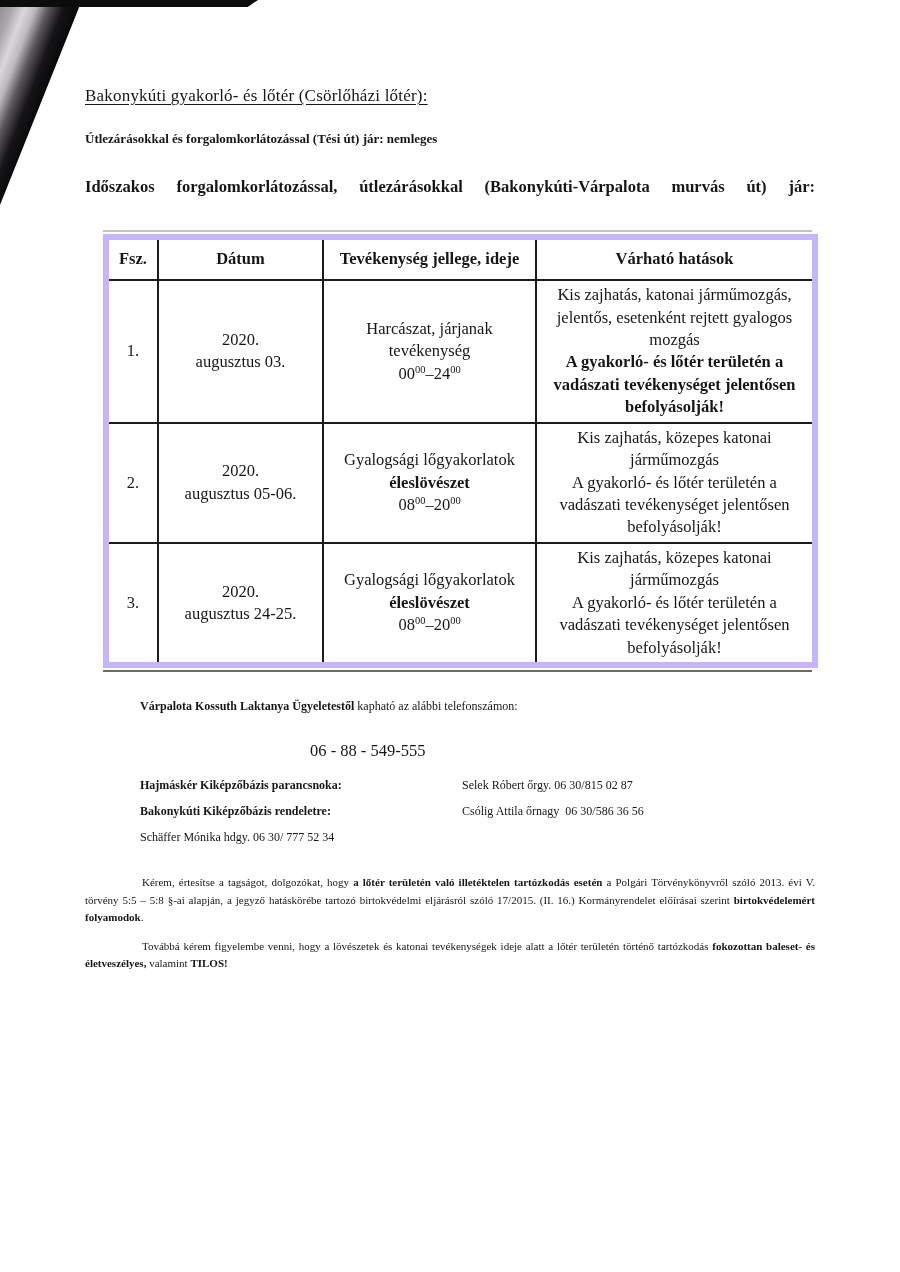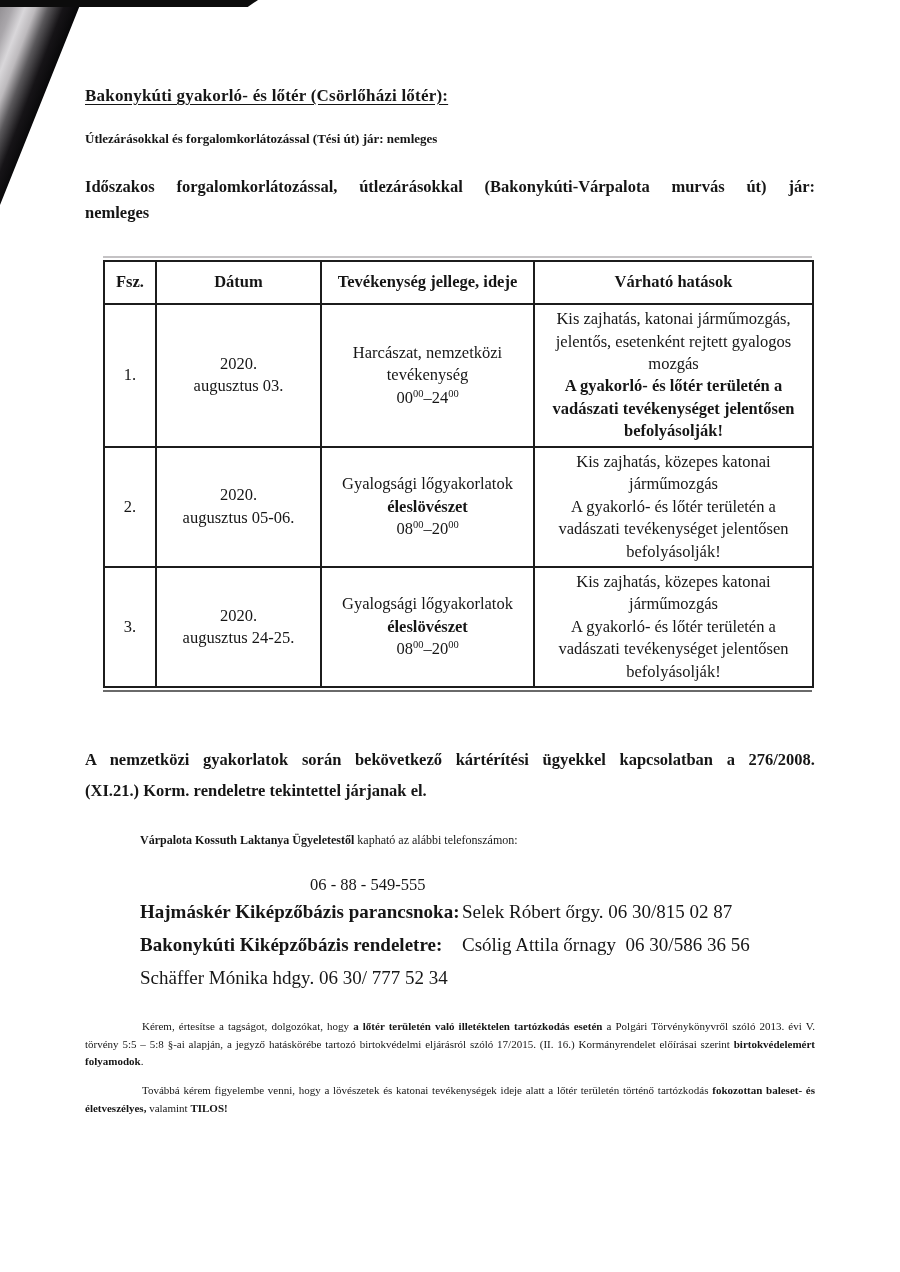--- a/index.html
+++ b/index.html
@@ -24,39 +24,39 @@
   .scan-topbar {
     position: absolute; top: 0; left: 0; width: 258px; height: 7px;
     background: #0c0c0c;
     clip-path: polygon(0 0, 100% 0, 96% 100%, 0 100%);
     pointer-events: none;
   }
 
   .page { padding: 86px 85px 0 85px; }
 
   .doc-title {
-    font-size: 17px; font-weight: bold;
+    font-size: 17px; font-weight: normal;
     text-decoration: underline;
     text-underline-offset: 3px;
     margin-bottom: 25px;
     letter-spacing: .2px;
   }
   .road-note-1 { font-size: 13px; font-weight: bold; margin-bottom: 27px; }
   .road-note-2 { font-size: 16.5px; font-weight: bold; line-height: 1.58; margin-bottom: 30px; }
   .just-line { text-align: justify; text-align-last: justify; }
 
   
   .table-wrap {
     margin-left: 18px; width: 709px;
     border-top: 2px solid #c4c2c4; border-bottom: 2px solid #6a6a6a;
     padding: 2px 0 2px 0;
   }
   table.schedule {
     width: 100%; border-collapse: collapse; table-layout: fixed;
-    border: 1px solid #c4b5fd;
+    border: 6px solid #c4b5fd;
   }
   table.schedule th, table.schedule td {
     border: 2px solid #1c1c1c;
     font-size: 16.5px;
     text-align: center; vertical-align: middle;
     padding: 3px 6px;
     line-height: 1.36;
   }
   table.schedule th { font-weight: bold; height: 43px; line-height: 1.25; }
   col.c-num { width: 52px; }
@@ -71,21 +71,21 @@
   sup { font-size: 10.5px; line-height: 0; vertical-align: super; }
 
   
   .legal-note { font-size: 16.5px; font-weight: bold; line-height: 1.85; margin-top: 53px; }
   .info-heading {
     font-size: 16.5px; margin-top: 21px;
     text-decoration: underline; text-underline-offset: 3px;
   }
   .duty-line { font-size: 12px; margin-top: 27px; padding-left: 55px; }
   .phone-line { font-size: 16.5px; font-weight: normal; margin-top: 27px; padding-left: 225px; }
-  .contacts { margin-top: 6px; padding-left: 55px; font-size: 19px; }
+  .contacts { margin-top: 17px; padding-left: 55px; font-size: 12px; }
   .contact-row { display: grid; grid-template-columns: 322px 1fr; margin-bottom: 11px; }
   .contact-label { font-weight: bold; }
   .contact-value { white-space: pre-wrap; }
 
   .closing { font-size: 11px; line-height: 1.6; text-align: justify; text-indent: 57px; }
   .closing-1 { margin-top: 29px; }
   .closing-2 { margin-top: 11px; }
 </style>
 </head>
 <body>
@@ -94,21 +94,20 @@
 <div class="scan-topbar"></div>
 
 <div class="page">
 
   <div class="doc-title">Bakonykúti gyakorló- és lőtér (Csörlőházi lőtér):</div>
 
   <div class="road-note-1">Útlezárásokkal és forgalomkorlátozással (Tési út) jár: nemleges</div>
 
   <div class="road-note-2">
     <div class="just-line">Időszakos forgalomkorlátozással, útlezárásokkal (Bakonykúti-Várpalota murvás út) jár:</div>
-    <div>nemleges</div>
   </div>
 
   <div class="table-wrap">
     <table class="schedule">
       <colgroup>
           <col class="c-num">
           <col class="c-date">
           <col class="c-act">
           <col class="c-eff">
         </colgroup>
@@ -121,21 +120,21 @@
         </tr>
       </thead>
       <tbody>
         <tr class="r1">
           <td class="num-cell">1.</td>
           <td>
             <div>2020.</div>
             <div>augusztus 03.</div>
           </td>
           <td>
-            <div>Harcászat, nemzetközi tevékenység</div>
+            <div>Harcászat, járjanak tevékenység</div>
             <div><span>00</span><sup>00</sup><span>–</span><span>24</span><sup>00</sup></div>
           </td>
           <td>
             <div>Kis zajhatás, katonai járműmozgás, jelentős, esetenként rejtett gyalogos mozgás</div>
             <div class="bold">A gyakorló- és lőtér területén a vadászati tevékenységet jelentősen befolyásolják!</div>
           </td>
         </tr>
         <tr class="r2">
           <td class="num-cell">2.</td>
           <td>
@@ -165,24 +164,20 @@
           </td>
           <td>
             <div>Kis zajhatás, közepes katonai járműmozgás</div>
             <div>A gyakorló- és lőtér területén a vadászati tevékenységet jelentősen befolyásolják!</div>
           </td>
         </tr>
       </tbody>
     </table>
   </div>
 
-  <div class="legal-note">
-    <div class="just-line">A nemzetközi gyakorlatok során bekövetkező kártérítési ügyekkel kapcsolatban a 276/2008.</div>
-    <div>(XI.21.) Korm. rendeletre tekintettel járjanak el.</div>
-  </div>
 
 
   <div class="duty-line"><b>Várpalota Kossuth Laktanya Ügyeletestől</b><span> kapható az alábbi telefonszámon:</span></div>
 
   <div class="phone-line">06 - 88 - 549-555</div>
 
   <div class="contacts">
     <div class="contact-row">
       <span class="contact-label">Hajmáskér Kiképzőbázis parancsnoka:</span>
       <span class="contact-value">Selek Róbert őrgy. 06 30/815 02 87</span>

